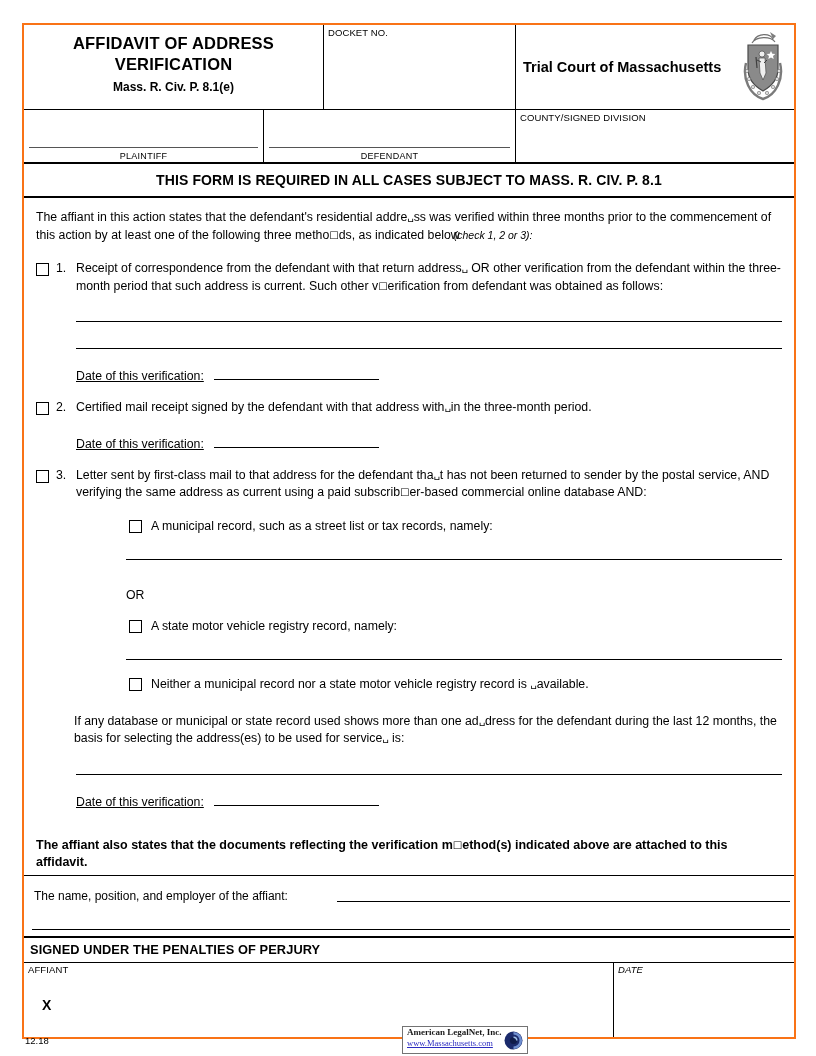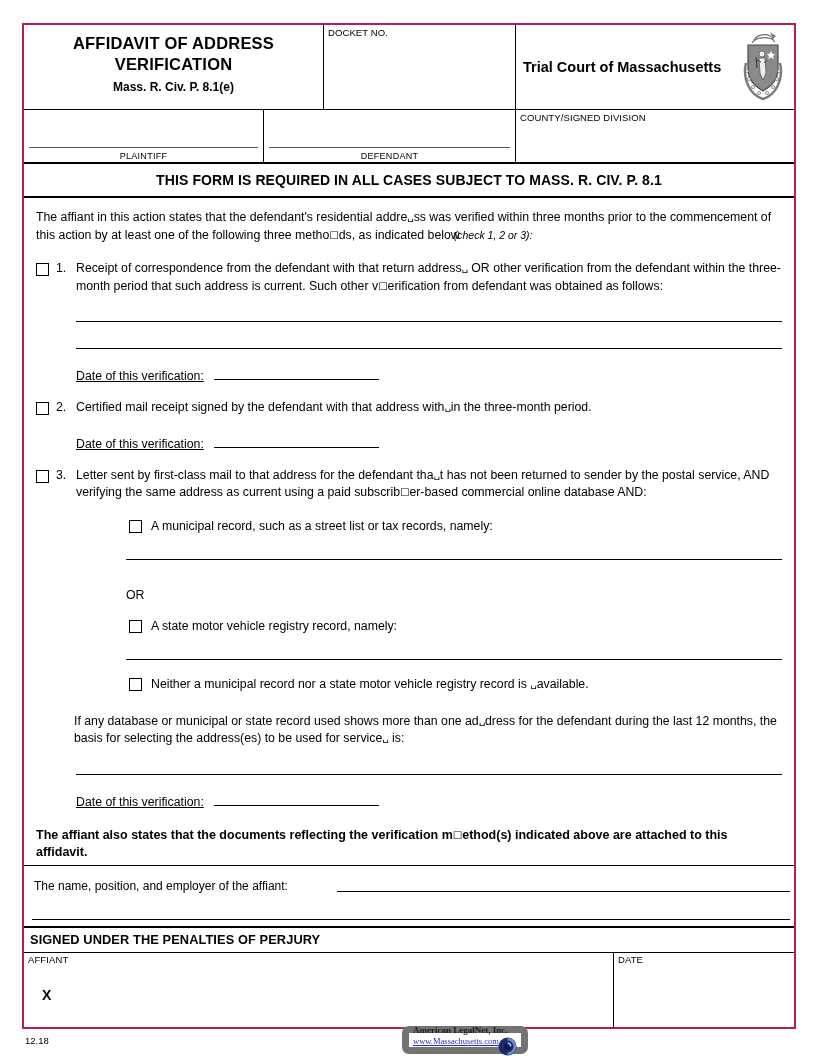--- a/index.html
+++ b/index.html
@@ -22,21 +22,21 @@
     width: 816px;
     height: 1056px;
   }
 
   
   .form-frame {
     position: absolute;
     left: 22px;
     top: 23px;
     width: 770px;   
-    border: 2px solid #be185d;
+    border: 2px solid #f97316;
     box-sizing: content-box;
   }
 
   
   .hdr {
     display: flex;
     border-bottom: 1.5px solid #000;
     height: 84px;
   }
   .hdr-title {
@@ -227,21 +227,21 @@
     font-size: 12.3px;
   }
   .sub-para {
     padding-left: 38px;
     margin-top: 20px;
     font-size: 12.3px;
     line-height: 17.5px;
   }
 
   .bold-stmt {
-    margin-top: 18px;
+    margin-top: 28px;
     font-size: 12.5px;
     font-weight: bold;
     line-height: 17px;
   }
 
   
   .name-sec {
     height: 62px;
     border-bottom: 2px solid #000;
     position: relative;
@@ -283,20 +283,21 @@
     flex: 1;
     border-right: 1.5px solid #000;
     padding: 1px 0 0 4px;
     position: relative;
     box-sizing: border-box;
   }
   .sig-date {
     width: 180px;
     padding: 1px 0 12px 4px;
     box-sizing: border-box;
+    font-style: italic;
   }
   .sig-x {
     position: absolute;
     left: 18px;
     top: 34px;
     font-size: 14px;
     font-weight: bold;
   }
 
   
@@ -305,26 +306,26 @@
     left: 25px;
     top: 1035px;
     font-size: 9.5px;
   }
   .legalnet {
     position: absolute;
     left: 402px;
     top: 1026px;
     width: 126px;
     height: 28px;
-    border: 7px solid #737373;
-    border-radius: 7px;
+    border: 1px solid #737373;
+    border-radius: 0;
     background: #ffffff;
     box-sizing: border-box;
     display: flex;
-    align-items: flex-end;
+    align-items: flex-start;
     padding-left: 4px;
   }
   .legalnet-txt { line-height: 11px; }
   .legalnet-l1 {
     font-family: "Liberation Serif", serif;
     font-size: 9px;
     font-weight: bold;
     color: #1a1a1a;
   }
   .legalnet-l2 {

